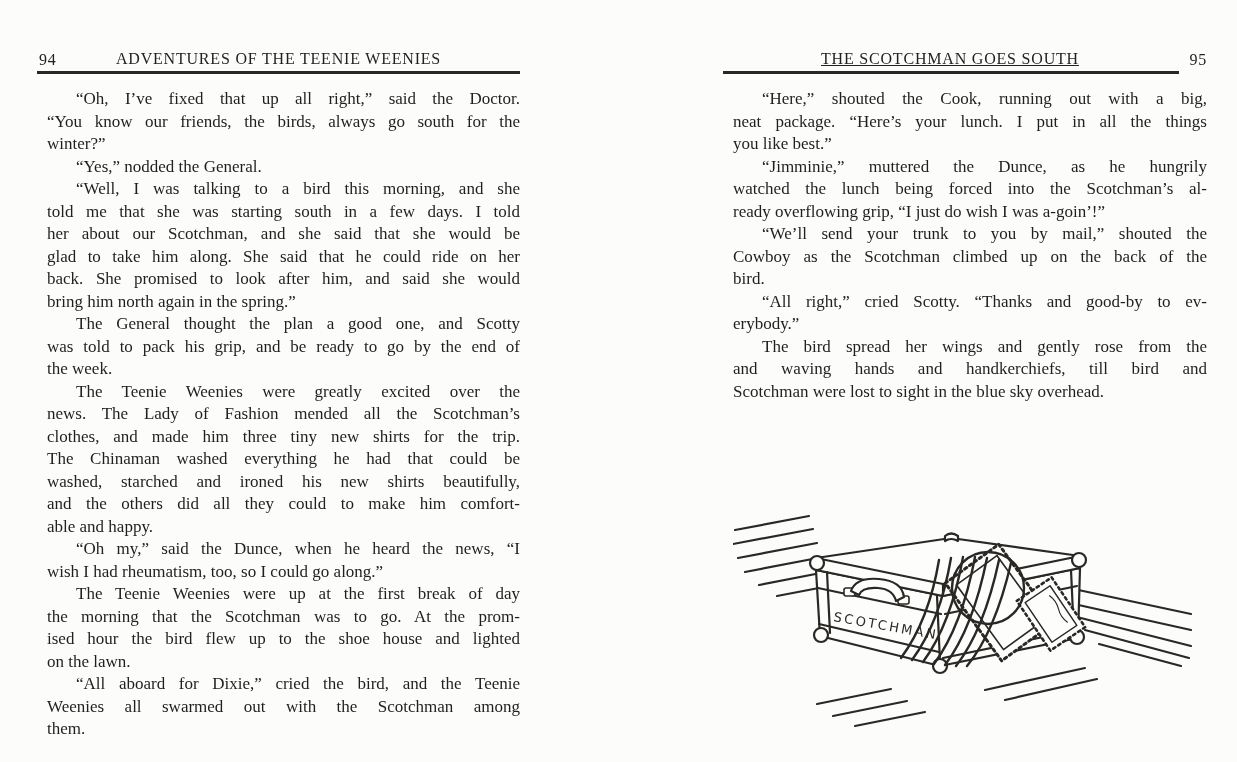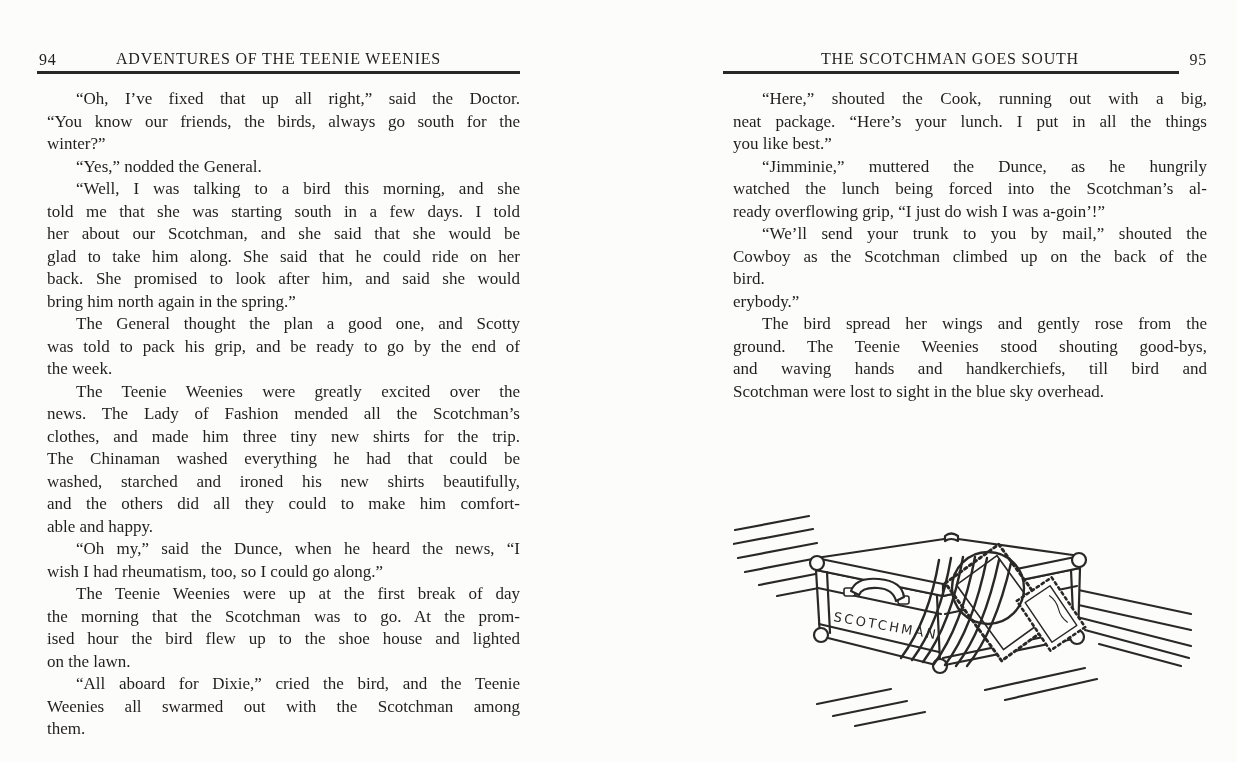--- a/index.html
+++ b/index.html
@@ -17,21 +17,21 @@
   .page.right { left: 723px; width: 484px; }
 
   .running-header {
     position: absolute; top: 50px; left: 0; right: 0; height: 22px;
     font-size: 16px; letter-spacing: 0.8px;
   }
   .running-head {
     position: absolute; left: 0; right: 0; text-align: center;
     white-space: nowrap;
   }
-  .page.right .running-head { right: 30px; }
+  .page.right .running-head { right: 30px; text-decoration: underline; }
   .pagenum { position: absolute; font-size: 16px; }
   .pagenum.pn-left  { left: 2px; top: 1px; }
   .pagenum.pn-right { right: 0; top: 1px; }
 
   .head-rule {
     position: absolute; top: 71px; left: 0; height: 0;
     border-bottom: 3px solid #2a2825;
   }
   .page.left  .head-rule { right: 0; }
   .page.right .head-rule { right: 28px; }
@@ -132,25 +132,25 @@
           <div class="line first">“Jimminie,” muttered the Dunce, as he hungrily</div>
           <div class="line">watched the lunch being forced into the Scotchman’s al-</div>
           <div class="line last">ready overflowing grip, “I just do wish I was a-goin’!”</div>
         </div>
         <div class="para">
           <div class="line first">“We’ll send your trunk to you by mail,” shouted the</div>
           <div class="line">Cowboy as the Scotchman climbed up on the back of the</div>
           <div class="line last">bird.</div>
         </div>
         <div class="para">
+          <div class="line first">“All right,” cried Scotty. “Thanks and good-by to ev-</div>
           <div class="line last">erybody.”</div>
         </div>
         <div class="para">
           <div class="line first">The bird spread her wings and gently rose from the</div>
-          <div class="line">ground. The Teenie Weenies stood shouting good-bys,</div>
           <div class="line">and waving hands and handkerchiefs, till bird and</div>
           <div class="line last">Scotchman were lost to sight in the blue sky overhead.</div>
         </div>
       </div>
 
     <svg class="illustration" viewBox="0 0 460 240" aria-hidden="true">
       <g stroke="#2a2825" stroke-width="2.2" fill="none" stroke-linecap="round" stroke-linejoin="round">
 
         <g>
           <path d="M2,40 L76,26"></path>

